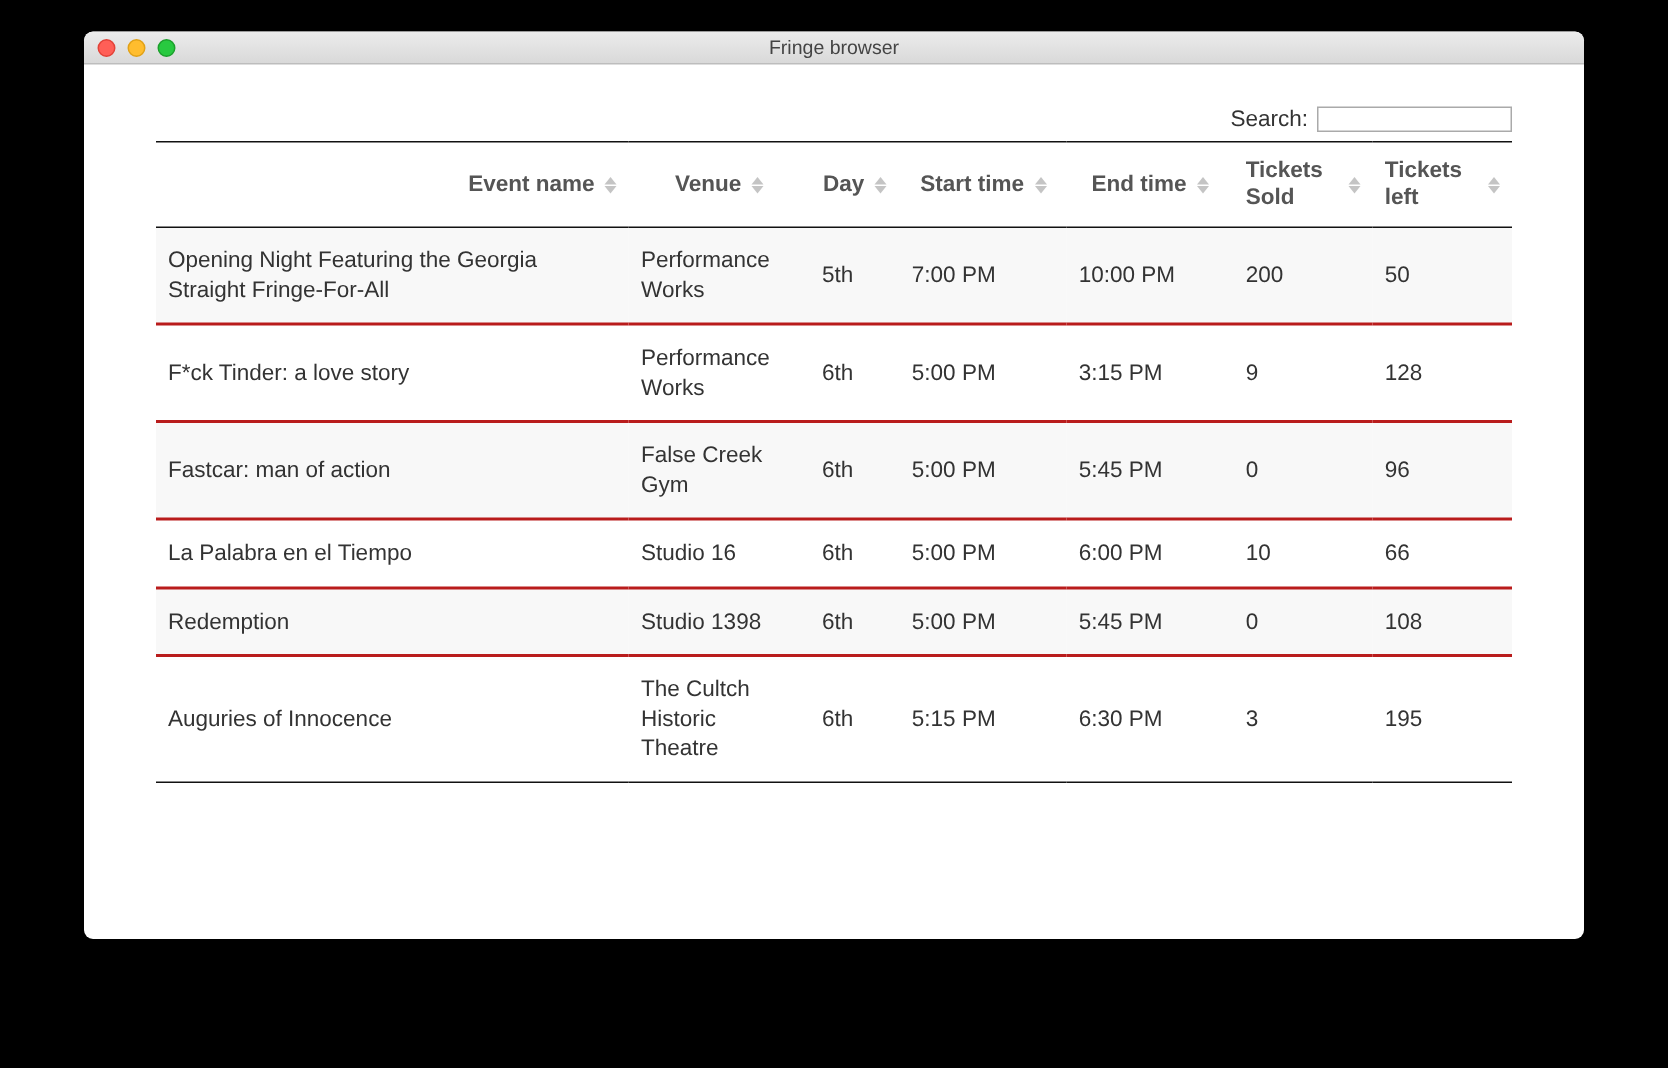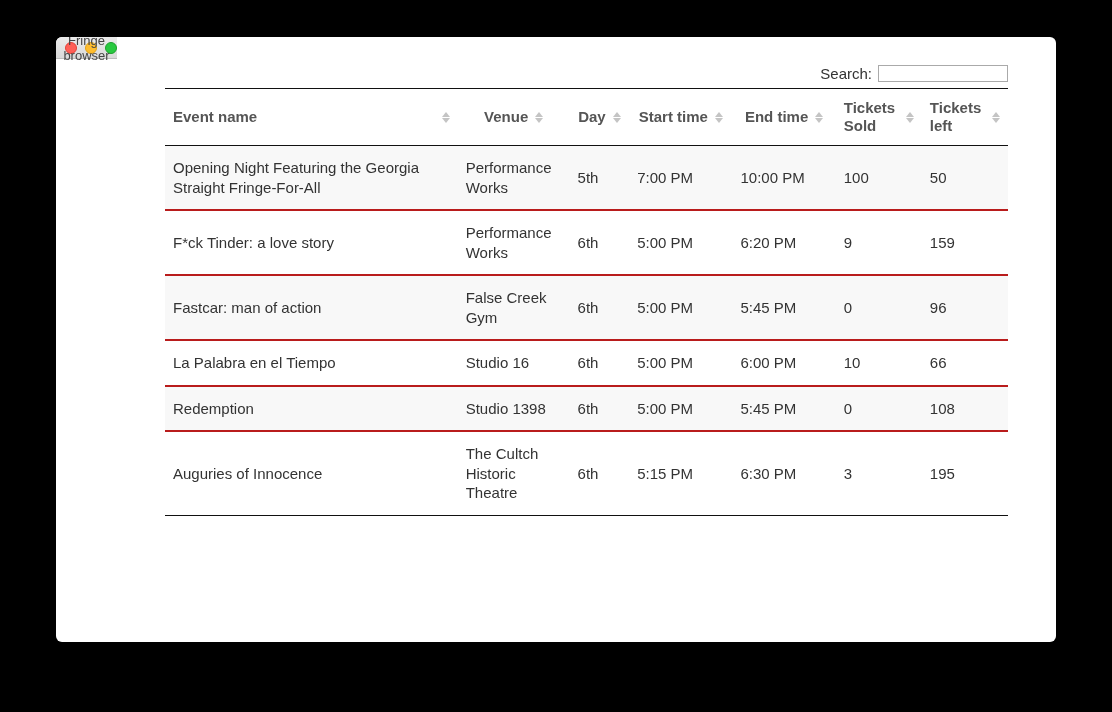--- a/index.html
+++ b/index.html
@@ -7,29 +7,29 @@
       background: #000;
       font-family: -apple-system, BlinkMacSystemFont, "Helvetica Neue", Arial, sans-serif;
       width: 1112px;
       height: 712px;
       overflow: hidden;
       position: relative;
     }
     .window {
       position: absolute;
       left: 56px;
-      top: 37px;
+      top: 21px;
       width: 1000px;
       height: 605px;
       background: #fff;
       border-radius: 6px;
       box-shadow: 0 10px 40px rgba(0,0,0,0.5);
       overflow: hidden;
       display: flex;
-      flex-direction: row;
+      flex-direction: column;
     }
     .titlebar {
       height: 22px;
       background: linear-gradient(#ececec, #d9d9d9);
       border-bottom: 1px solid #bdbdbd;
       display: flex;
       align-items: center;
       position: relative;
       flex-shrink: 0;
     }
@@ -91,21 +91,21 @@
       position: relative;
       vertical-align: middle;
       line-height: 1.2;
     }
     thead th .th-wrap {
       display: flex;
       align-items: center;
       justify-content: center;
       gap: 4px;
     }
-    thead th:first-child .th-wrap { justify-content: space-between; }
+    thead th:first-child .th-wrap { justify-content: flex-end; }
     .sort-icons {
       display: inline-flex;
       flex-direction: column;
       gap: 1px;
       margin-left: 3px;
     }
     .sort-icons .up, .sort-icons .down {
       width: 0; height: 0;
       border-left: 4px solid transparent;
       border-right: 4px solid transparent;
@@ -228,31 +228,31 @@
             </th>
         </tr>
       </thead>
       <tbody id="tbody">
           <tr>
             <td>Opening Night Featuring the Georgia Straight Fringe-For-All</td>
             <td>Performance Works</td>
             <td>5th</td>
             <td>7:00 PM</td>
             <td>10:00 PM</td>
-            <td>100</td>
+            <td>200</td>
             <td>50</td>
           </tr>
           <tr>
             <td>F*ck Tinder: a love story</td>
             <td>Performance Works</td>
             <td>6th</td>
             <td>5:00 PM</td>
-            <td>6:20 PM</td>
+            <td>3:15 PM</td>
             <td>9</td>
-            <td>159</td>
+            <td>128</td>
           </tr>
           <tr>
             <td>Fastcar: man of action</td>
             <td>False Creek Gym</td>
             <td>6th</td>
             <td>5:00 PM</td>
             <td>5:45 PM</td>
             <td>0</td>
             <td>96</td>
           </tr>

